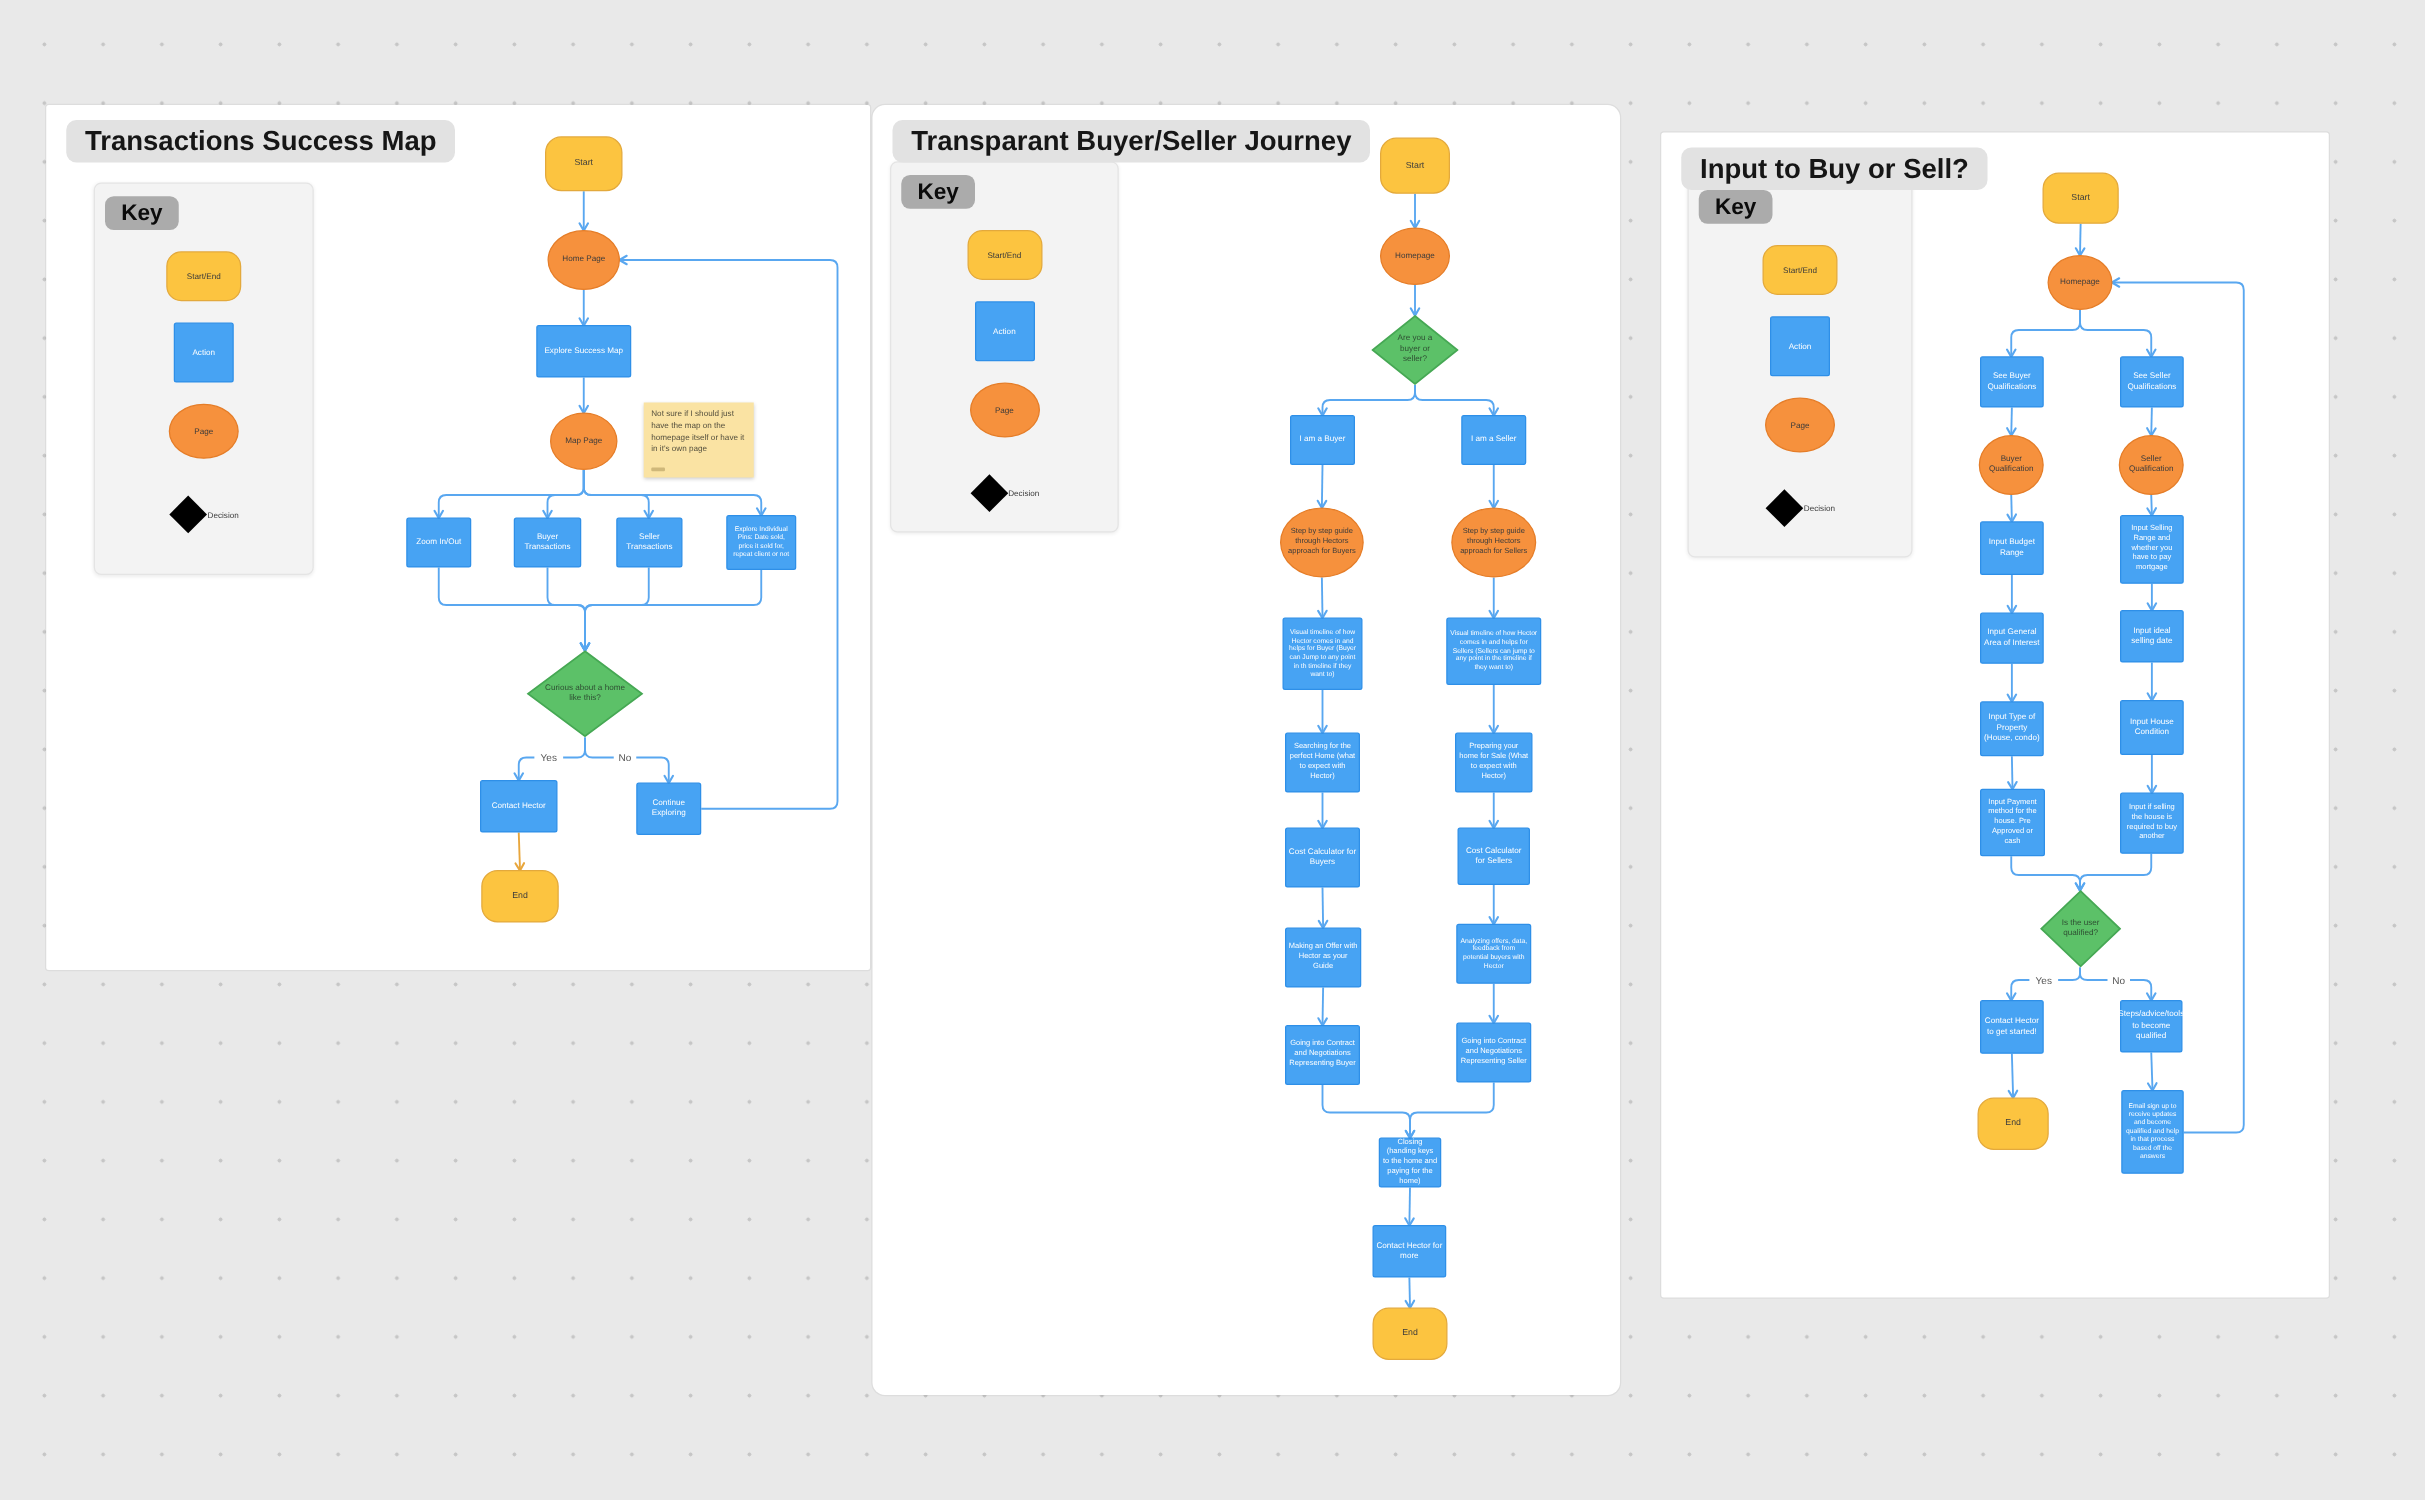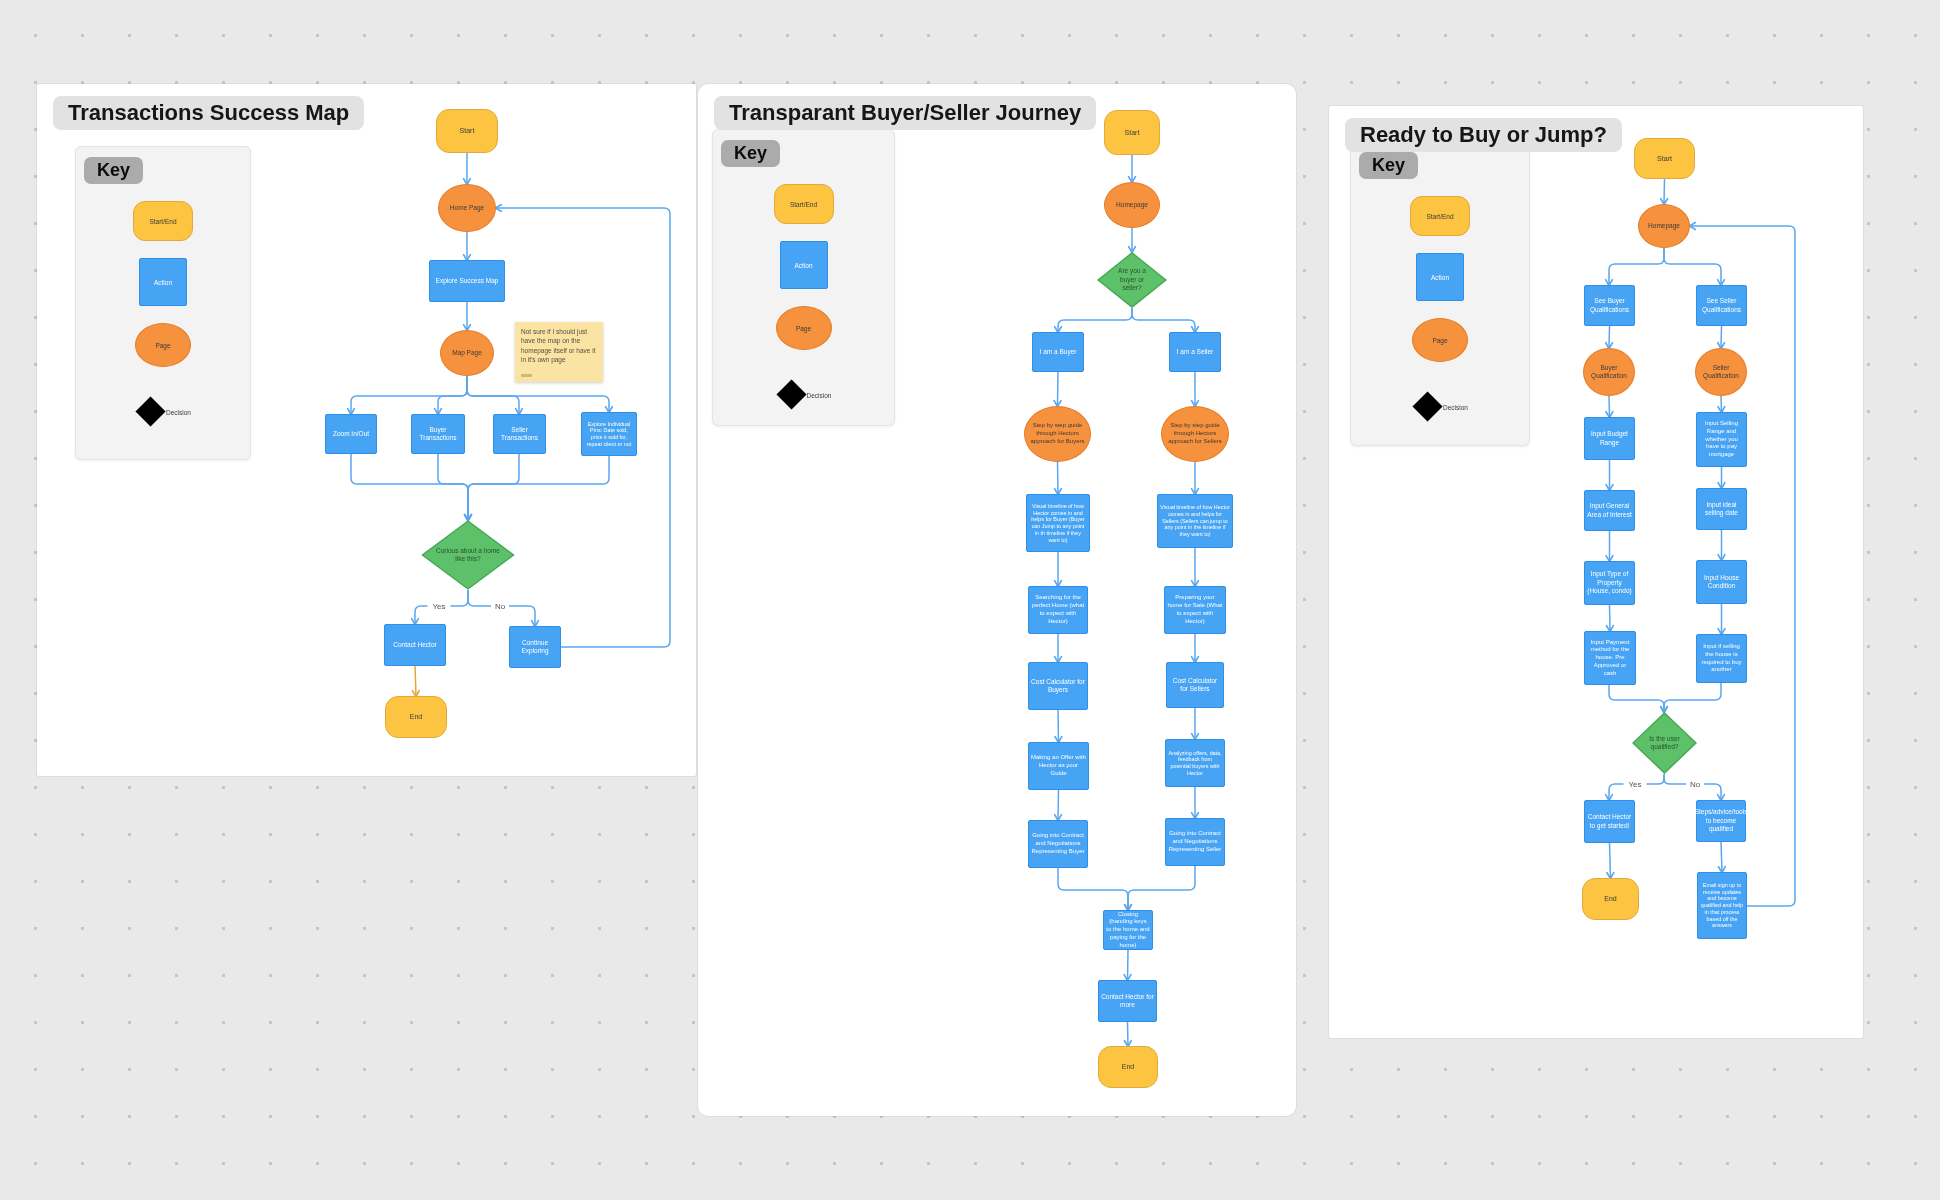--- a/index.html
+++ b/index.html
@@ -281,21 +281,21 @@
         <div class="node action" style="left: 400px; top: 896px; width: 59px; height: 42px;">
           <span class="lbl">Contact Hector for more</span>
         </div>
         <div class="node startend" style="left: 400px; top: 962px; width: 60px; height: 42px;">
           <span class="lbl">End</span>
         </div>
       </div>
   </section>
 
   <section class="frame" style="left: 1329px; top: 106px; width: 534px; height: 932px;">
-    <div class="frame-title">Ready to Buy or Jump?</div>
+    <div class="frame-title">Input to Buy or Sell?</div>
     <div class="key-panel" style="left: 21px; top: 35px; width: 180px; height: 305px;">
       <div class="key-label">Key</div>
     <div class="key-item startend">
           <span class="lbl">Start/End</span>
         </div>
         <div class="key-item action">
           <span class="lbl">Action</span>
         </div>
         <div class="key-item page">
           <span class="lbl">Page</span>

